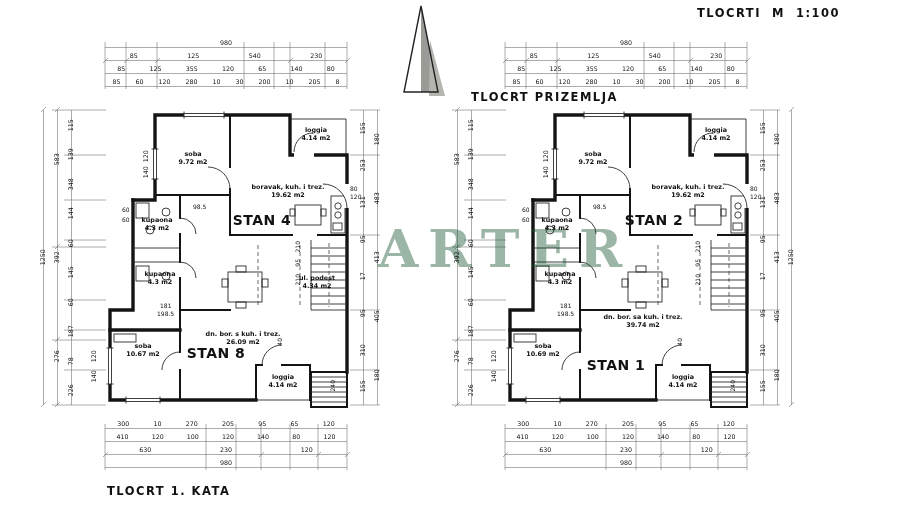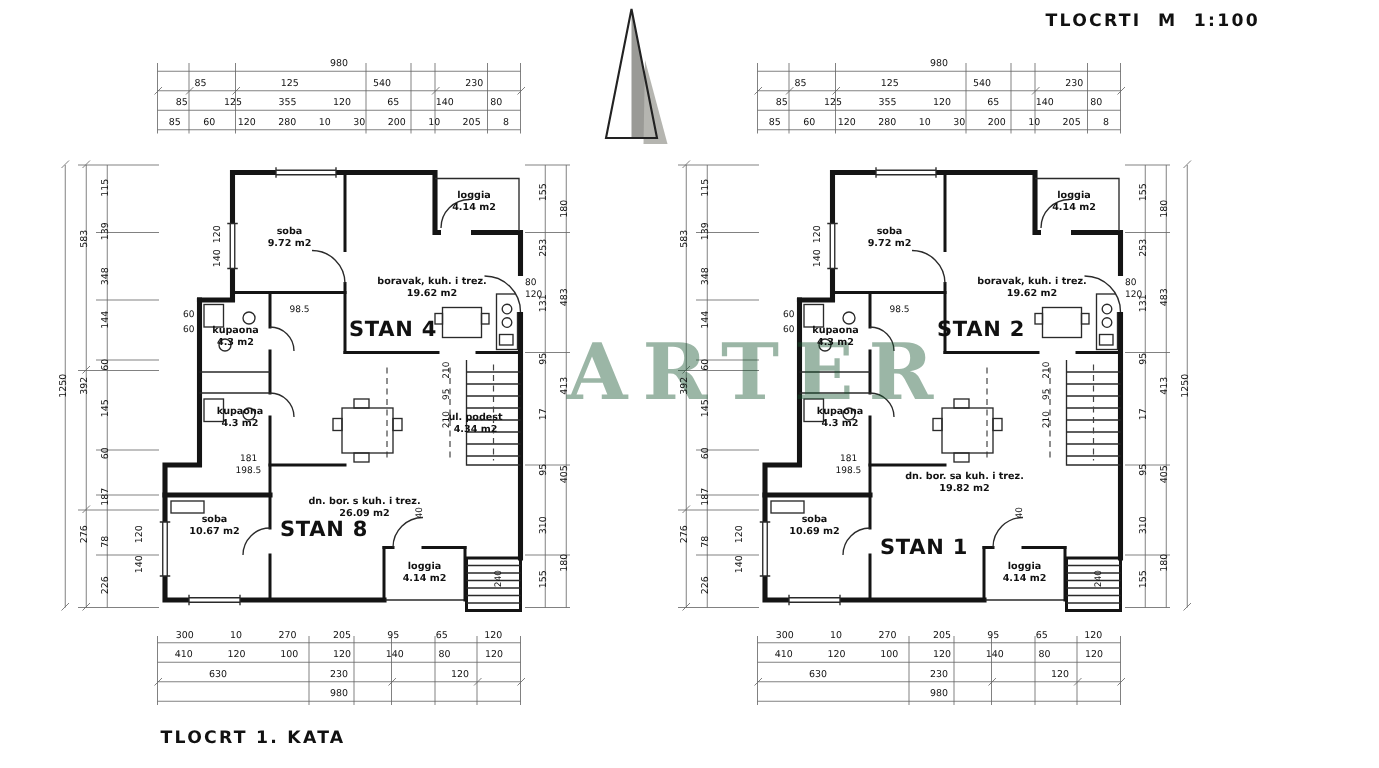--- a/index.html
+++ b/index.html
@@ -123,20 +123,21 @@
     <path class="dim" d="M789,112 l5,-5 M789,407 l5,-5"></path>
 
     <g>
       <polygon points="421,6 438,92 421,92" fill="#9a9a96"></polygon>
       <polygon points="430,40 445,96 429,96" fill="#b5b5b0"></polygon>
       <polygon points="421,6 438,92 404,92" fill="#ffffff" fill-opacity="0" stroke="#222" stroke-width="1.4"></polygon>
     </g>
   </svg>
 
   <div class="title" style="left:697px;top:6px">TLOCRTI  M  1:100</div>
+  <div class="title" style="left:471px;top:90px">TLOCRT PRIZEMLJA</div>
   <div class="title" style="left:107px;top:484px">TLOCRT 1. KATA</div>
 
   <div class="watermark" style="left:378px;top:218px">ARTER</div>
 
   <div class="hdim" style="left:105px;top:40px;width:242px">
       <span>980</span>
     </div>
   <div class="hdim" style="left:105px;top:53px;width:242px">
       <span>85</span>
       <span>125</span>
@@ -390,20 +391,20 @@
   <div class="room" style="left:716px;top:126px">loggia
 4.14 m2</div>
   <div class="room" style="left:688px;top:183px">boravak, kuh. i trez.
 19.62 m2</div>
   <div class="room stan" style="left:654px;top:211px">STAN 2</div>
   <div class="room" style="left:557px;top:216px">kupaona
 4.3 m2</div>
   <div class="room" style="left:560px;top:270px">kupaona
 4.3 m2</div>
   <div class="room" style="left:643px;top:313px">dn. bor. sa kuh. i trez.
-19.82 m2</div>
+39.74 m2</div>
   <div class="room stan" style="left:616px;top:356px">STAN 1</div>
   <div class="room" style="left:543px;top:342px">soba
 10.69 m2</div>
   <div class="room" style="left:683px;top:373px">loggia
 4.14 m2</div>
 
 </div>
 
 </body></html>

